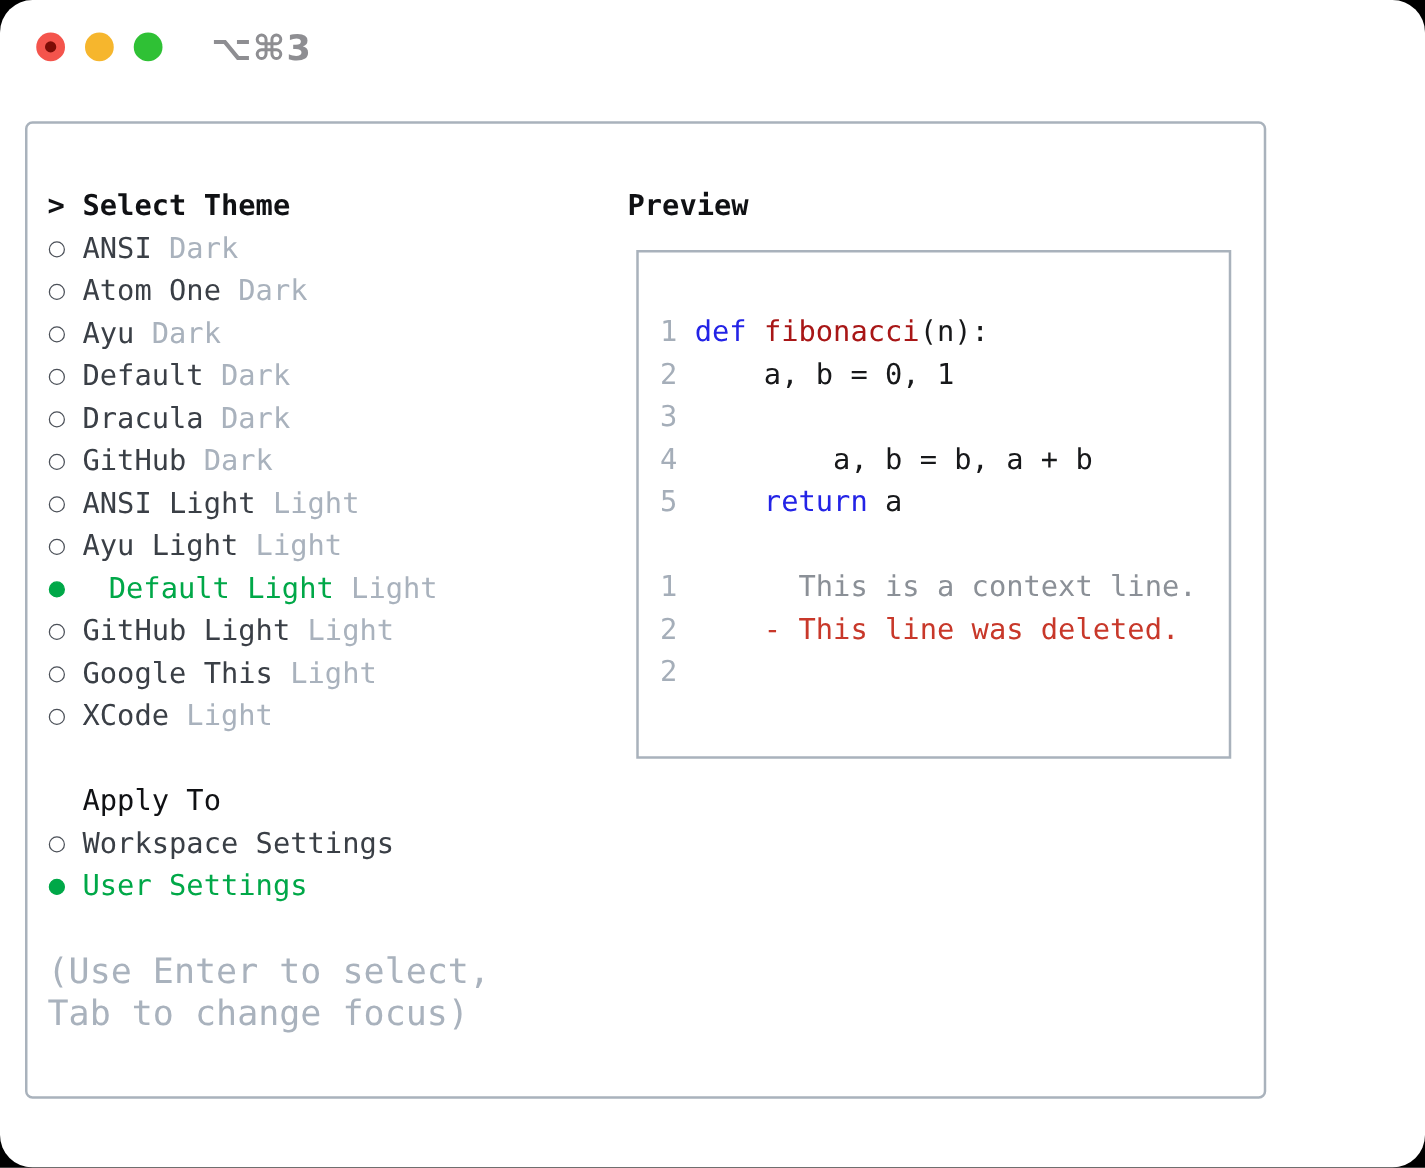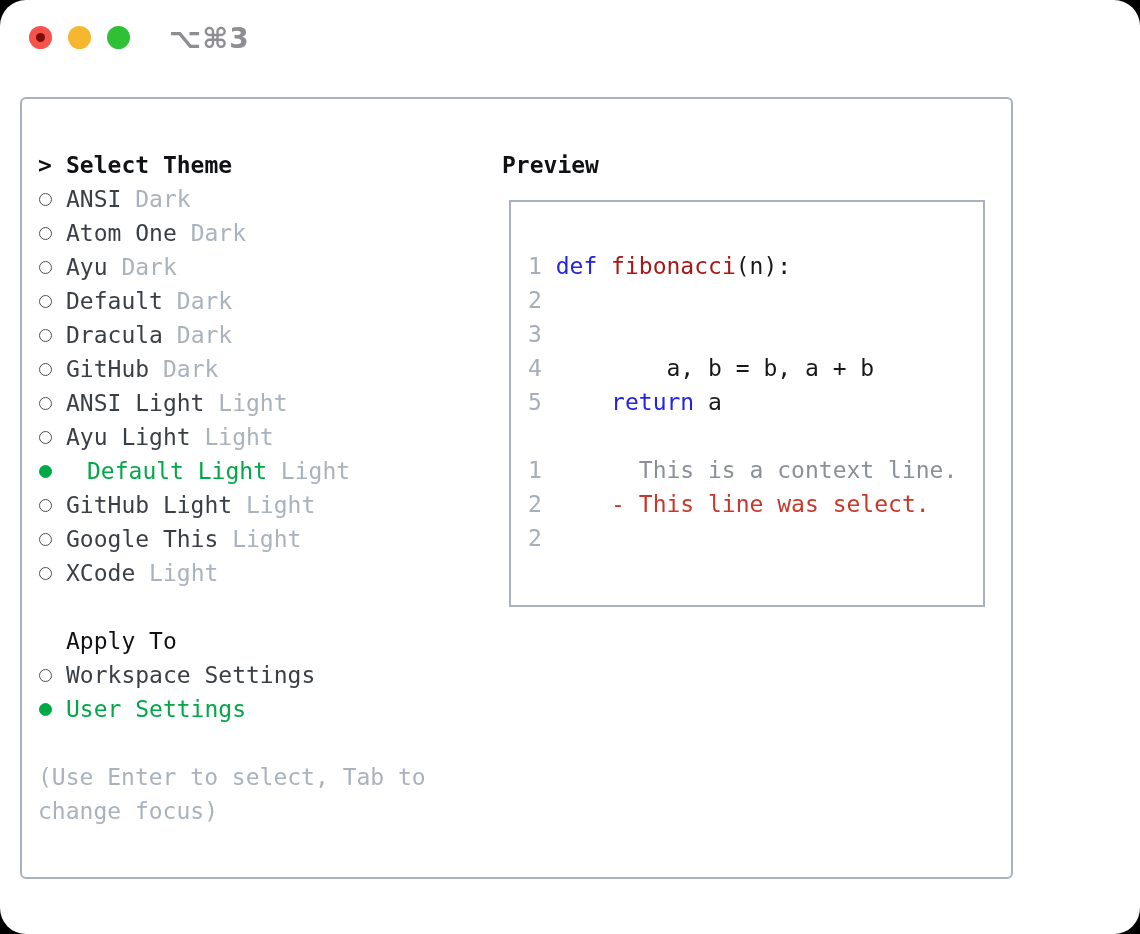--- a/index.html
+++ b/index.html
@@ -49,21 +49,21 @@
   .circle{width:13px;height:13px;border-radius:50%;border:1.5px solid #4b5058;margin-left:1px;}
   .circle.filled{background:var(--green);border-color:var(--green);}
   .hdr{color:var(--black);font-weight:bold;}
   .subhdr{color:var(--black);}
   .t-name{color:var(--dark);text-align:center;}
   .t-name.sel{color:var(--green);margin-left:21px;}
   .t-variant{color:var(--muted);}
   .apply-name{color:var(--dark);}
   .apply-name.sel{color:var(--green);}
   .help{
-    margin-top:0;font-size:23px;line-height:34px;color:var(--muted);
+    margin-top:0;font-size:28px;line-height:34px;color:var(--muted);
     max-width:420px;white-space:normal;
   }
   
   .preview-title{position:absolute;left:480px;top:49px;}
   .preview-title span{color:var(--black);font-weight:bold;}
   .preview-box{
     position:absolute;left:487px;top:101px;width:476px;height:407px;
     border:2px solid var(--border);background:#fff;overflow:hidden;
     padding:47px 0 0 17px;
   }
@@ -204,20 +204,21 @@
 
     <div class="preview-box">
       <div id="code-lines">
   <div class="crow">
     <span class="ln">1 </span>
     <span class="toks"><span class="tk-kw">def</span><span class="tk-pl"> </span><span class="tk-fn">fibonacci</span><span class="tk-pl">(n):</span></span>
   </div>
 
   <div class="crow">
     <span class="ln">2 </span>
+    <span class="toks"><span class="tk-pl">    a, b = 0, 1</span></span>
   </div>
 
   <div class="crow">
     <span class="ln">3 </span>
   </div>
 
   <div class="crow">
     <span class="ln">4 </span>
     <span class="toks"><span class="tk-pl">        a, b = b, a + b</span></span>
   </div>
@@ -229,21 +230,21 @@
 </div>
       <div class="row blank"></div>
       <div id="diff-lines">
   <div class="crow">
     <span class="ln">1 </span>
     <span class="toks"><span class="tk-ctx">      This is a context line.</span></span>
   </div>
 
   <div class="crow">
     <span class="ln">2 </span>
-    <span class="toks"><span class="tk-del">    - This line was select.</span></span>
+    <span class="toks"><span class="tk-del">    - This line was deleted.</span></span>
   </div>
 
   <div class="crow">
     <span class="ln">2 </span>
   </div>
 </div>
     </div>
 
   </div>
 </div>

